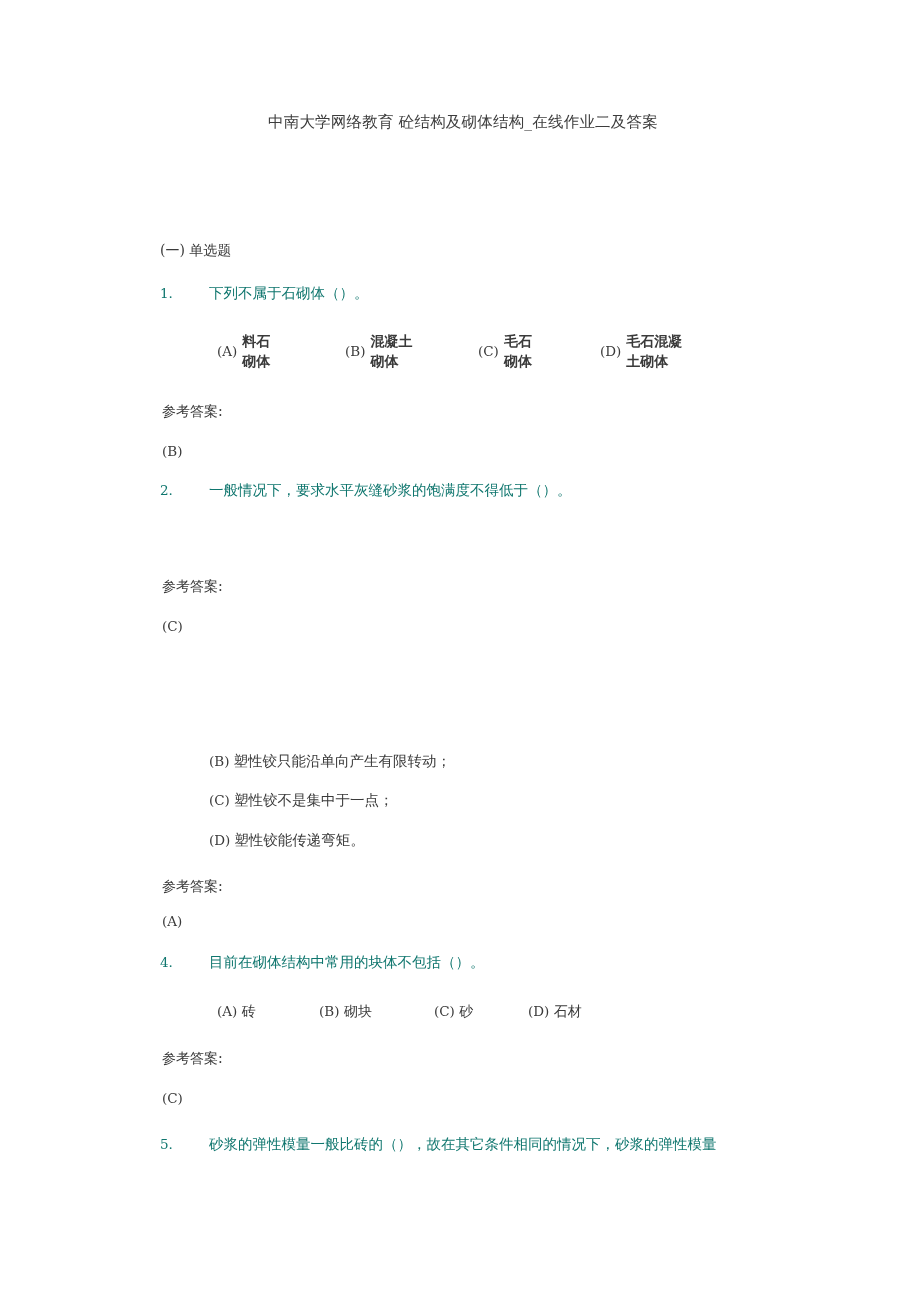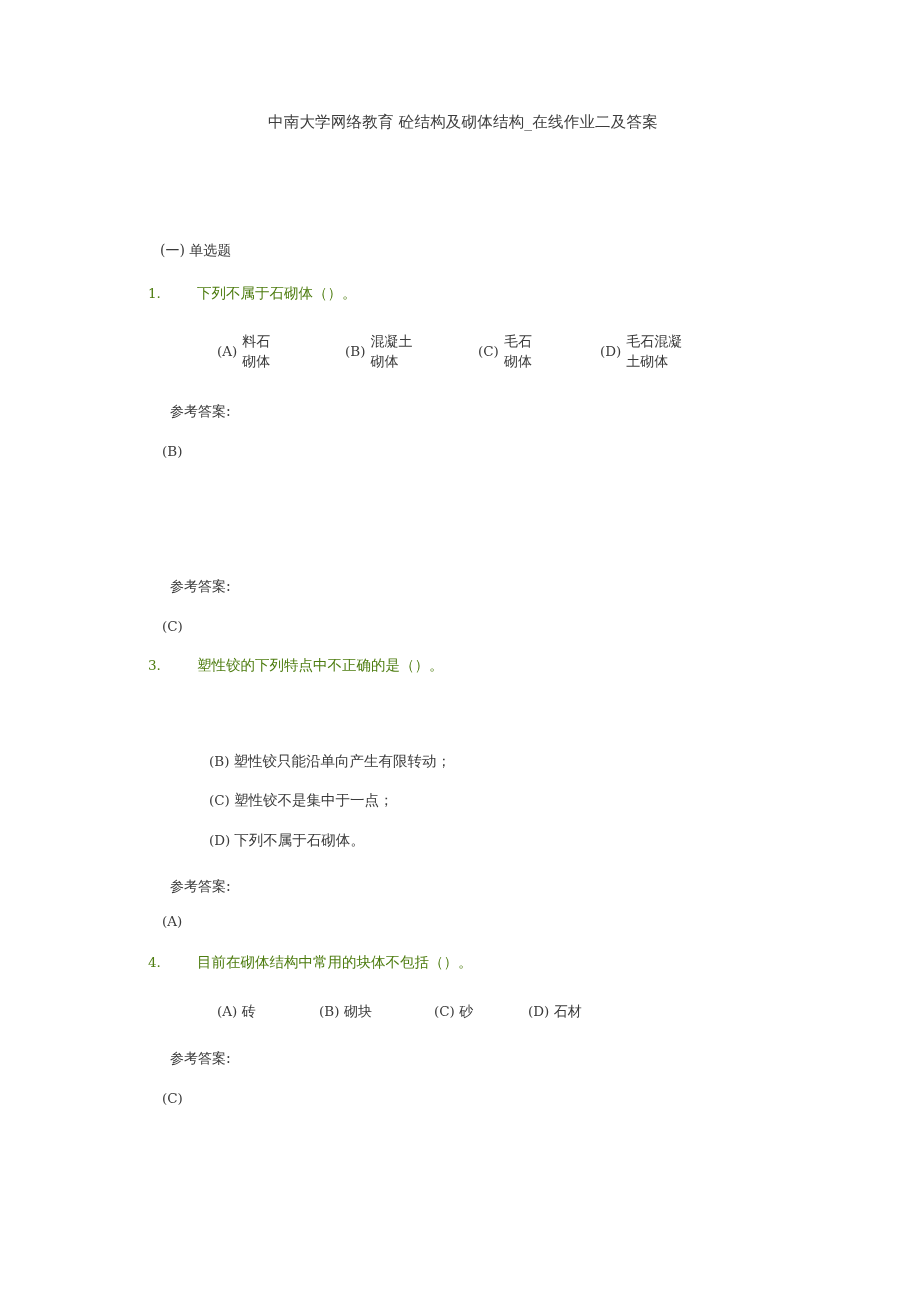--- a/index.html
+++ b/index.html
@@ -32,39 +32,38 @@
     color: #3d3d3d;
   }
   .section-header {
     position: absolute;
     left: 160px;
     font-size: 14px;
     white-space: nowrap;
   }
   .q-line {
     position: absolute;
-    left: 148px;
+    left: 160px;
     font-size: 14.5px;
     white-space: nowrap;
-    color: #4d7c0f;
+    color: #0f766e;
   }
   .q-num {
     display: inline-block;
     width: 49px;
     font-size: 13.5px;
   }
   .q-text {
     display: inline;
   }
   .ans-label {
     position: absolute;
     left: 162px;
     font-size: 14px;
     white-space: nowrap;
-    margin-left: 8px;
   }
   .ans-value {
     position: absolute;
     left: 162px;
     font-size: 13.5px;
     white-space: nowrap;
   }
   
   .opt-row {
     position: absolute;
@@ -90,20 +89,21 @@
   }
   .opt-wrap .lt {
     font-size: 13.5px;
     margin-right: 5px;
     align-self: center;
   }
   .opt-wrap .stack {
     display: flex;
     flex-direction: column;
     line-height: 1.45;
+    font-weight: bold;
   }
   
   .opt-block {
     position: absolute;
     left: 209px;
     font-size: 14.5px;
     white-space: nowrap;
   }
   .opt-block .lt {
     font-size: 13.5px;
@@ -148,34 +148,34 @@
       <span class="lt">(D)</span>
       <span class="stack">
         <span>毛石混凝</span>
         <span>土砌体</span>
       </span>
     </div>
   </div>
   <div class="ans-label" style="top:403px;">参考答案:</div>
   <div class="ans-value" style="top:443px;">(B)</div>
 
+  <div class="q-line" style="top:481px;">
+    <span class="q-num">2.</span><span class="q-text">一般情况下，要求水平灰缝砂浆的饱满度不得低于（）。</span>
+  </div>
   <div class="ans-label" style="top:578px;">参考答案:</div>
   <div class="ans-value" style="top:618px;">(C)</div>
 
-  <div class="q-line" style="top:656px;">
-    <span class="q-num">3.</span><span class="q-text">塑性铰的下列特点中不正确的是（）。</span>
-  </div>
   <div class="opt-block" style="top:752px;">
     <span class="lt">(B)</span><span>塑性铰只能沿单向产生有限转动；</span>
   </div>
   <div class="opt-block" style="top:791px;">
     <span class="lt">(C)</span><span>塑性铰不是集中于一点；</span>
   </div>
   <div class="opt-block" style="top:831px;">
-    <span class="lt">(D)</span><span>下列不属于石砌体。</span>
+    <span class="lt">(D)</span><span>塑性铰能传递弯矩。</span>
   </div>
   <div class="ans-label" style="top:878px;">参考答案:</div>
   <div class="ans-value" style="top:913px;">(A)</div>
 
   <div class="q-line" style="top:953px;">
     <span class="q-num">4.</span><span class="q-text">目前在砌体结构中常用的块体不包括（）。</span>
   </div>
   <div class="opt-row" style="top:1003px;padding-left:31px;">
     <div class="opt-inline" style="left:217px;">
       <span class="lt">(A)</span>
@@ -190,14 +190,17 @@
       <span>砂</span>
     </div>
     <div class="opt-inline" style="left:528px;">
       <span class="lt">(D)</span>
       <span>石材</span>
     </div>
   </div>
   <div class="ans-label" style="top:1050px;">参考答案:</div>
   <div class="ans-value" style="top:1090px;">(C)</div>
 
+  <div class="q-line" style="top:1135px;">
+    <span class="q-num">5.</span><span class="q-text">砂浆的弹性模量一般比砖的（），故在其它条件相同的情况下，砂浆的弹性模量</span>
+  </div>
 
 </div>
 
 </body></html>

